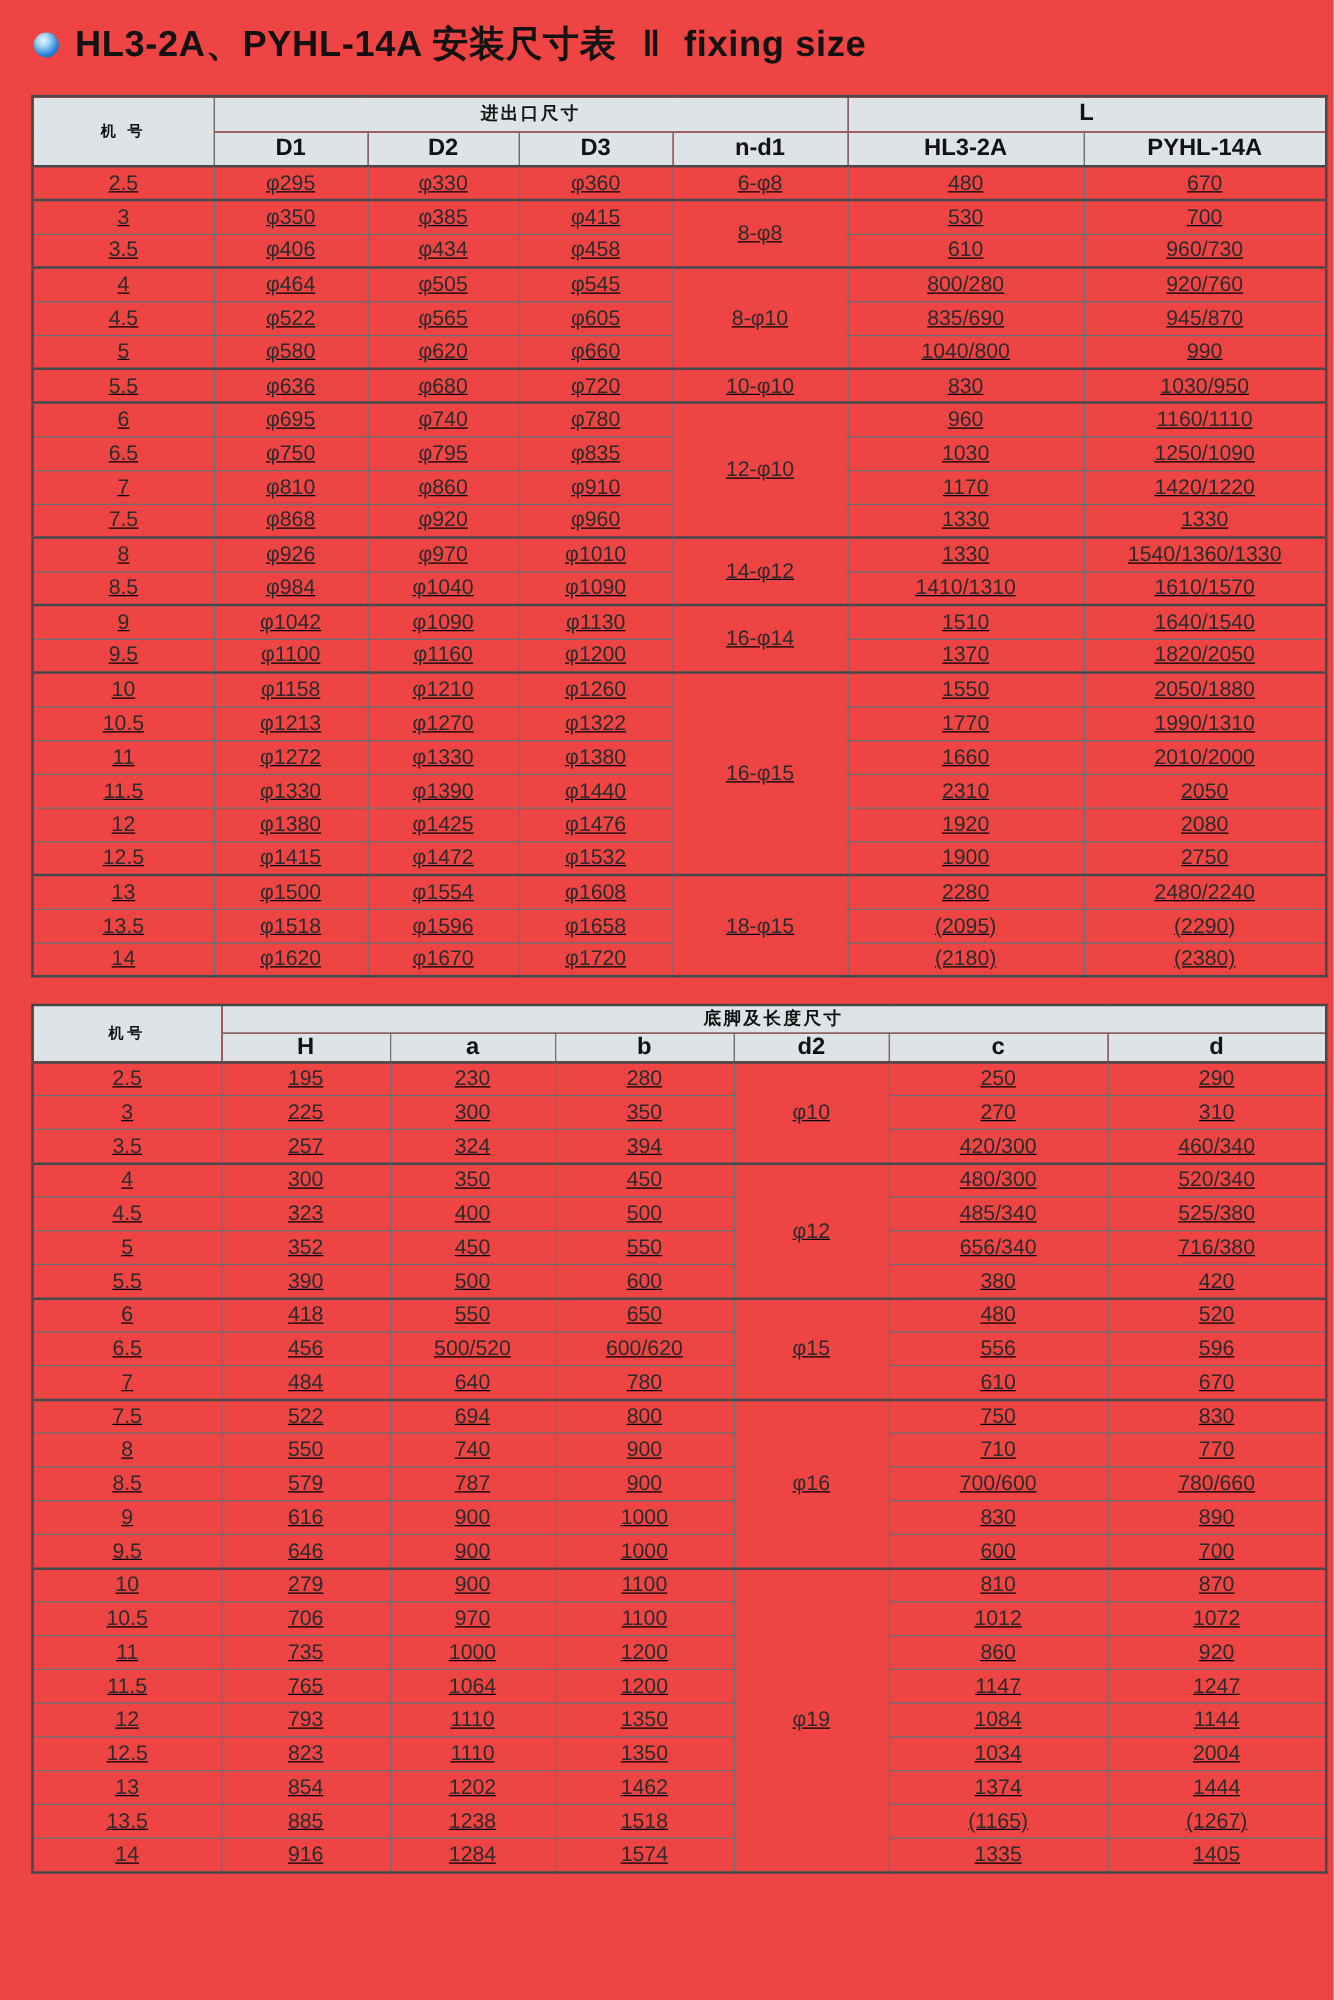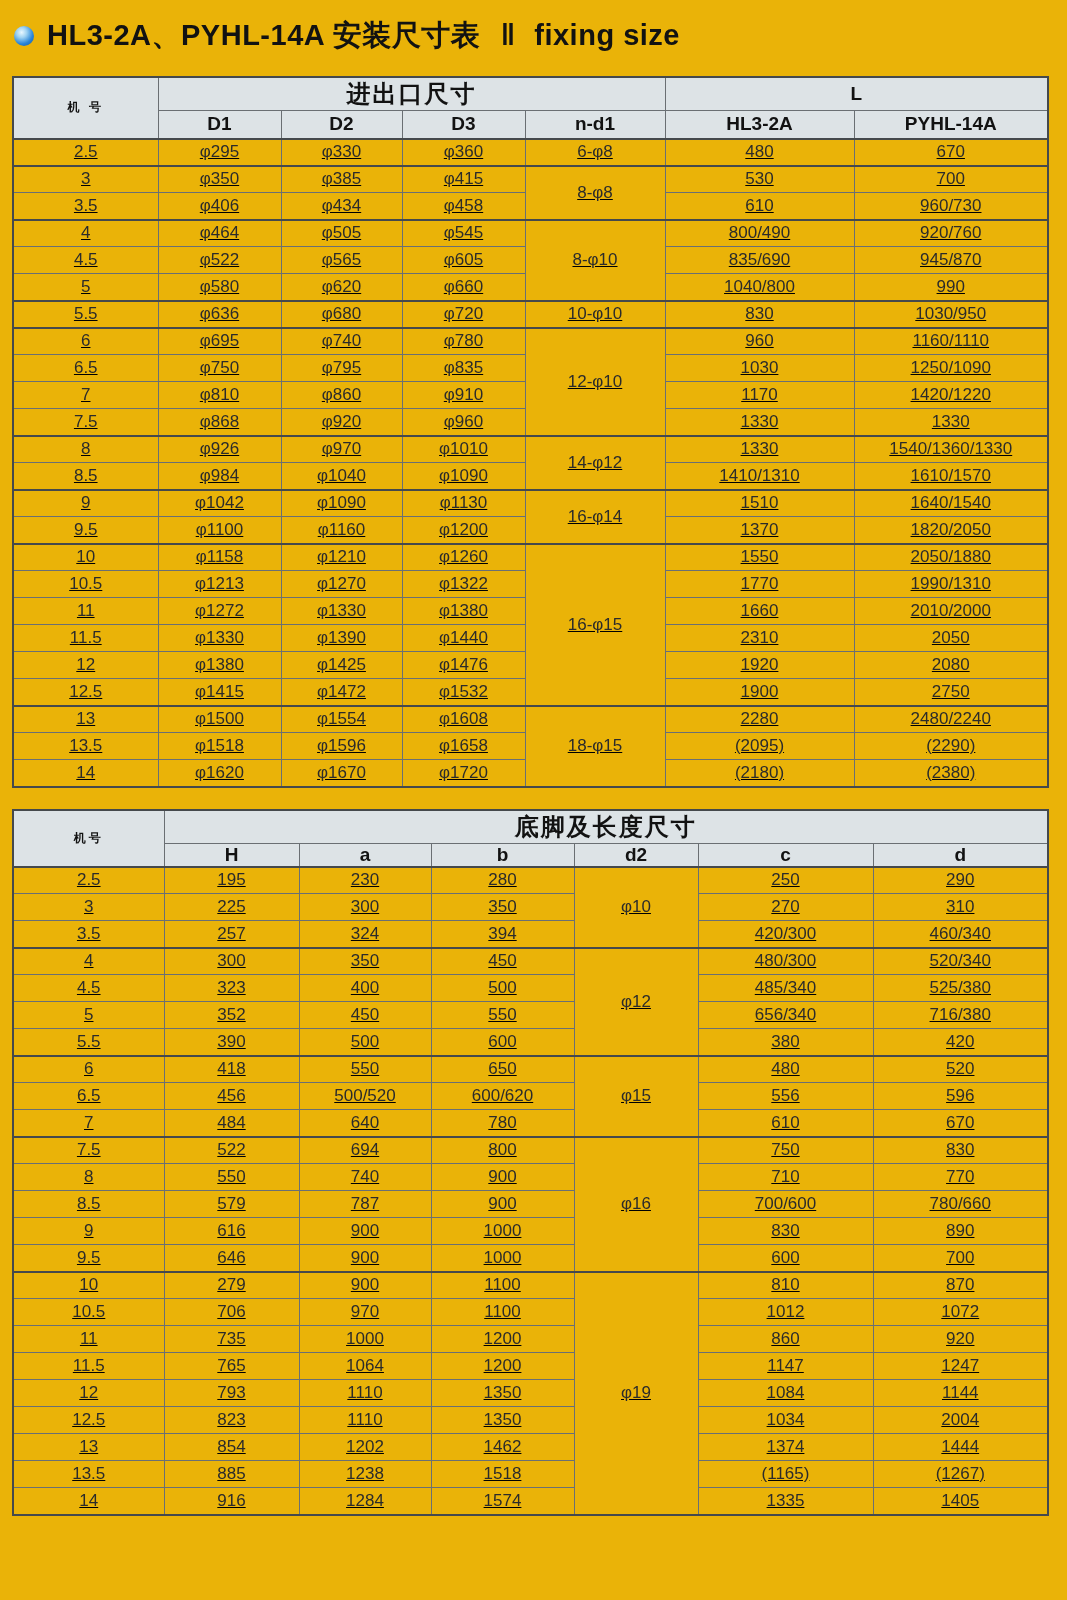--- a/index.html
+++ b/index.html
@@ -5,23 +5,23 @@
   html, body {
     margin: 0;
     padding: 0;
     background: #ffffff;
     font-family: "Liberation Sans", "DejaVu Sans", sans-serif;
   }
   .page {
     position: relative;
     width: 1067px;
     height: 1600px;
-    background: #eab308;
+    background: #ef4444;
     box-sizing: border-box;
-    padding: 12px 17px 0 12px;
+    padding: 12px 17px 0 25px;
     overflow: hidden;
   }
   
   .title-row {
     display: flex;
     align-items: center;
     gap: 13px;
     margin: 4px 0 20px 2px;
     height: 40px;
   }
@@ -60,21 +60,21 @@
     white-space: nowrap;
   }
   table.spec thead th {
     background: #dde3e6;
     color: #121212;
     font-weight: bold;
   }
   #t1 thead tr { height: 28px; }
   #t2 thead tr { height: 22px; }
   table.spec thead tr.sub th { border-bottom: 2px solid #45494c; }
-  table.spec thead th.grp-zh { font-size: 24px; letter-spacing: 2px; margin-top: 32px; }
+  table.spec thead th.grp-zh { font-size: 14px; letter-spacing: 2px; margin-top: 32px; }
   table.spec thead th.mno { font-size: 12px; letter-spacing: 3px; }
   table.spec thead th.col-l { font-size: 19px; }
   table.spec tbody tr { height: 27px; text-decoration: underline; }
   table.spec tbody td {
     font-size: 17px;
     color: #2b2b2b;
   }
   table.spec tbody td.merge { font-size: 17px; color: #2b2b2b; }
   table.spec tbody tr.gs td { border-top: 2px solid #45494c; }
   .tbl-gap { height: 21px; }
@@ -145,21 +145,21 @@
           <td>φ458</td>
           <td>610</td>
           <td>960/730</td>
         </tr>
         <tr class="gs">
           <td>4</td>
           <td>φ464</td>
           <td>φ505</td>
           <td>φ545</td>
           <td rowspan="3" class="merge">8-φ10</td>
-          <td>800/490</td>
+          <td>800/280</td>
           <td>920/760</td>
         </tr>
         <tr>
           <td>4.5</td>
           <td>φ522</td>
           <td>φ565</td>
           <td>φ605</td>
           <td>835/690</td>
           <td>945/870</td>
         </tr>

